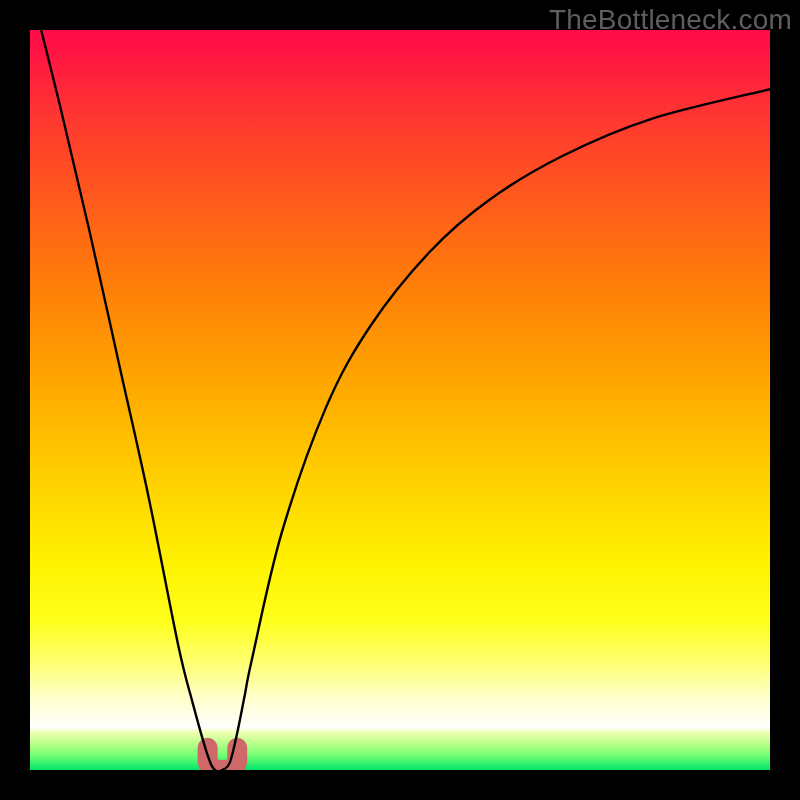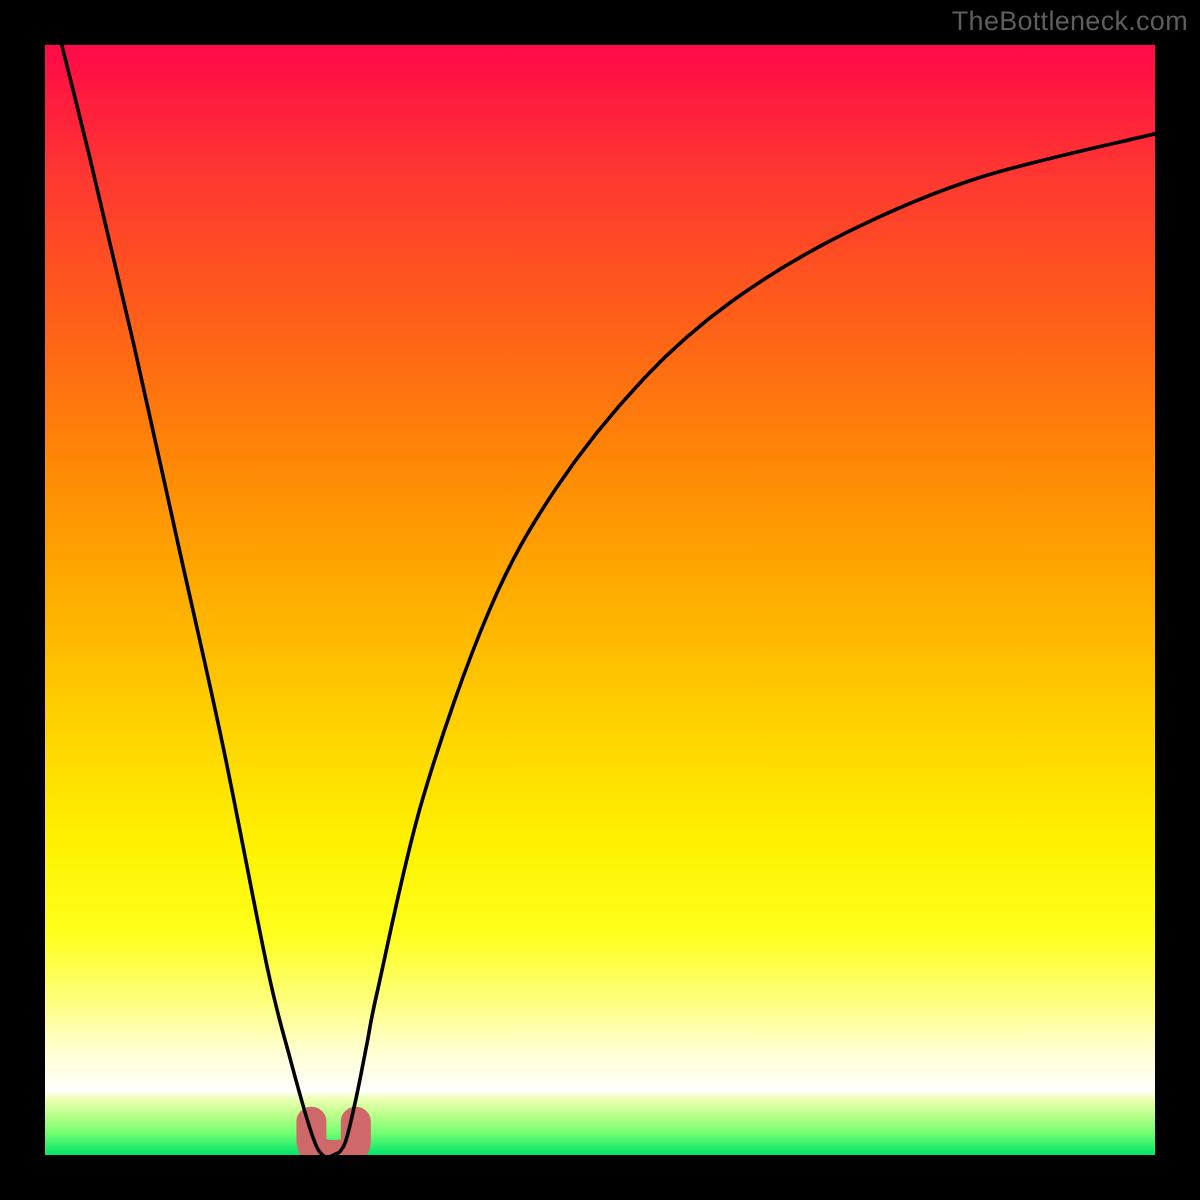--- a/index.html
+++ b/index.html
@@ -44,21 +44,21 @@
       #edffb0 95%,
       #b5ff88 96.5%,
       #74ff72 98%,
       #00e56a 100%
     );
   }
   .watermark {
     position: absolute;
     top: 4px;
     right: 8px;
-    font-size: 18px;
+    font-size: 28px;
     font-weight: 500;
     color: #5e5e5e;
     letter-spacing: 0.2px;
     user-select: none;
   }
   svg.curves {
     position: absolute;
     inset: 0;
     width: 100%;
     height: 100%;

